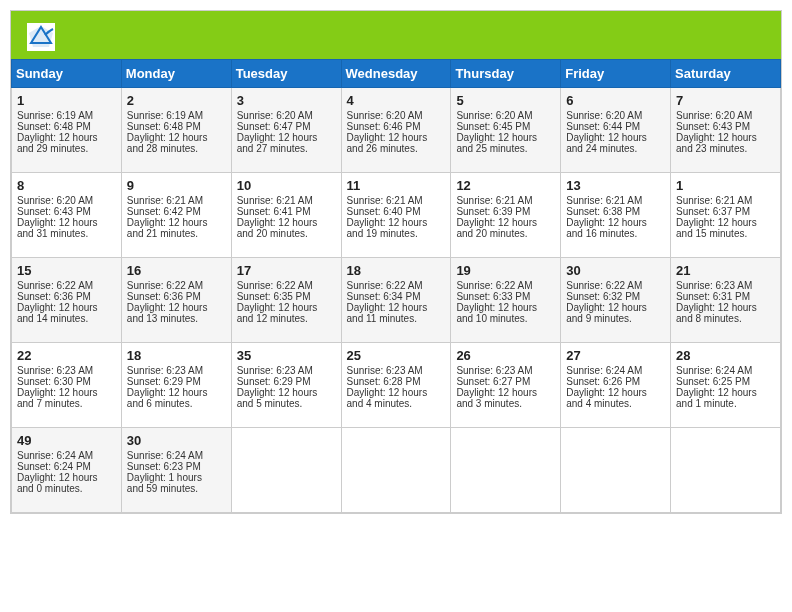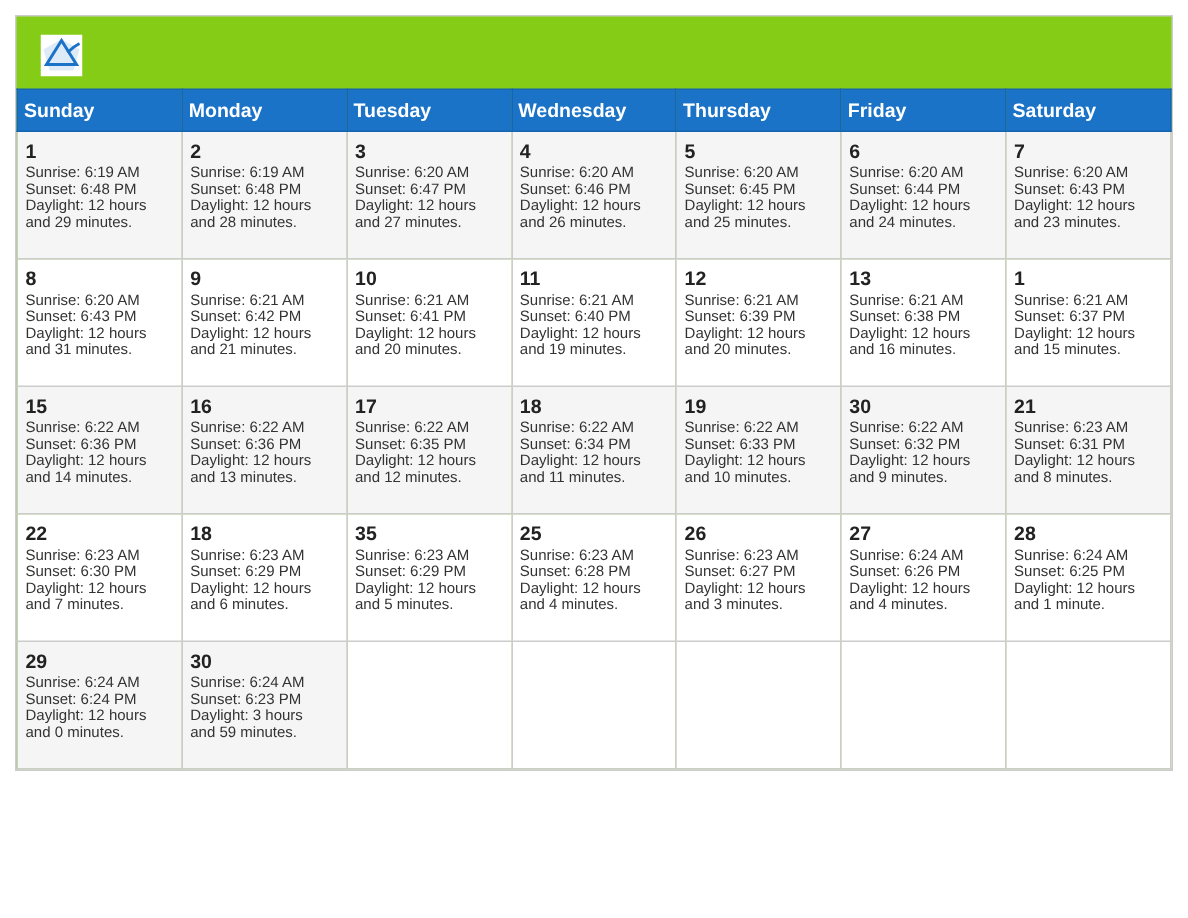--- a/index.html
+++ b/index.html
@@ -329,31 +329,31 @@
           <td>
             <span class="day-num">28</span>
             <div>Sunrise: 6:24 AM</div>
             <div>Sunset: 6:25 PM</div>
             <div>Daylight: 12 hours</div>
             <div>and 1 minute.</div>
           </td>
         </tr>
         <tr>
           <td>
-            <span class="day-num">29</span>
+            <span class="day-num">49</span>
             <div>Sunrise: 6:24 AM</div>
             <div>Sunset: 6:24 PM</div>
             <div>Daylight: 12 hours</div>
             <div>and 0 minutes.</div>
           </td>
           <td>
             <span class="day-num">30</span>
             <div>Sunrise: 6:24 AM</div>
             <div>Sunset: 6:23 PM</div>
-            <div>Daylight: 3 hours</div>
+            <div>Daylight: 1 hours</div>
             <div>and 59 minutes.</div>
           </td>
           <td class="empty-cell"></td>
           <td class="empty-cell"></td>
           <td class="empty-cell"></td>
           <td class="empty-cell"></td>
           <td class="empty-cell"></td>
         </tr>
       </tbody>
   </table>

